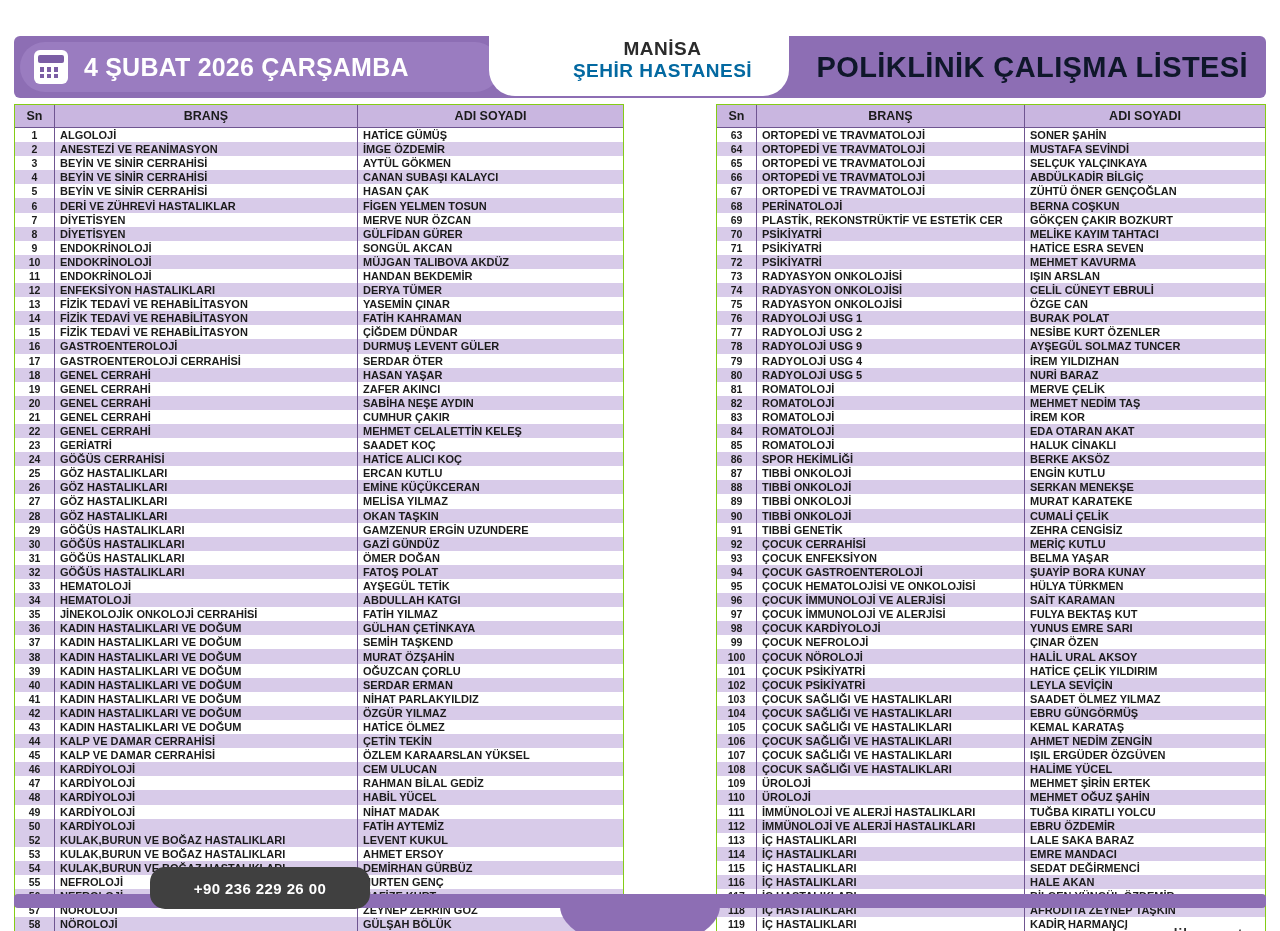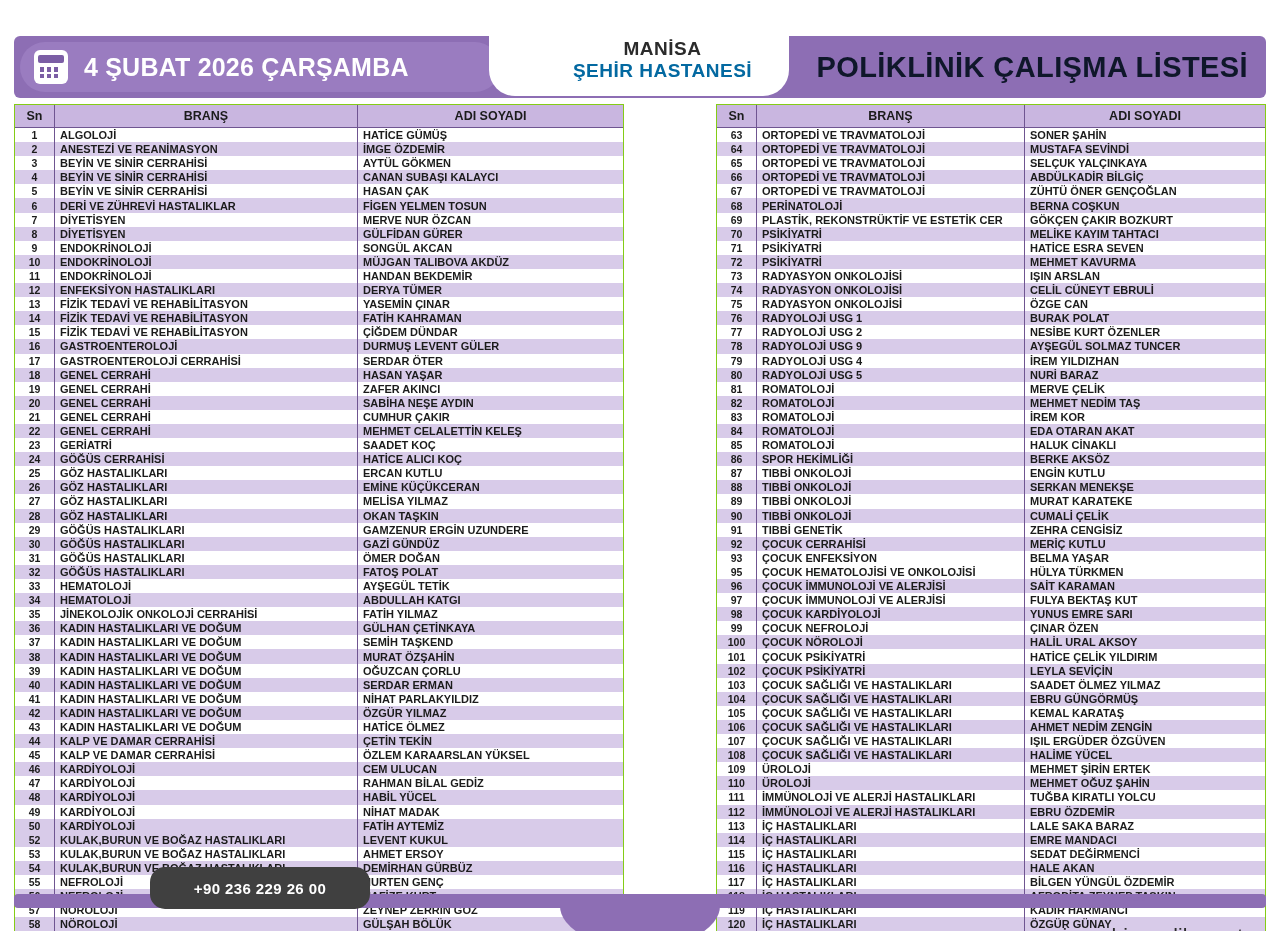--- a/index.html
+++ b/index.html
@@ -715,20 +715,25 @@
         <div class="row alt">
           <div class="c-sn">92</div>
           <div class="c-br">ÇOCUK CERRAHİSİ</div>
           <div class="c-nm">MERİÇ KUTLU</div>
         </div>
         <div class="row">
           <div class="c-sn">93</div>
           <div class="c-br">ÇOCUK ENFEKSİYON</div>
           <div class="c-nm">BELMA YAŞAR</div>
         </div>
+        <div class="row alt">
+          <div class="c-sn">94</div>
+          <div class="c-br">ÇOCUK GASTROENTEROLOJİ</div>
+          <div class="c-nm">ŞUAYİP BORA KUNAY</div>
+        </div>
         <div class="row">
           <div class="c-sn">95</div>
           <div class="c-br">ÇOCUK HEMATOLOJİSİ VE ONKOLOJİSİ</div>
           <div class="c-nm">HÜLYA TÜRKMEN</div>
         </div>
         <div class="row alt">
           <div class="c-sn">96</div>
           <div class="c-br">ÇOCUK İMMUNOLOJİ VE ALERJİSİ</div>
           <div class="c-nm">SAİT KARAMAN</div>
         </div>

